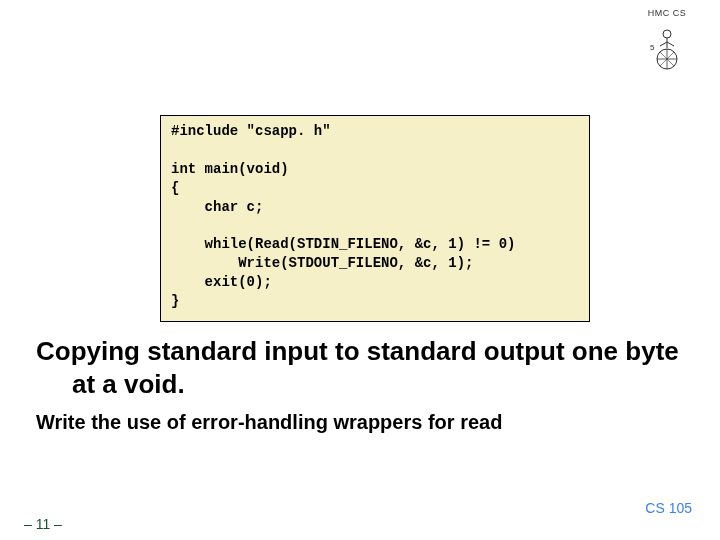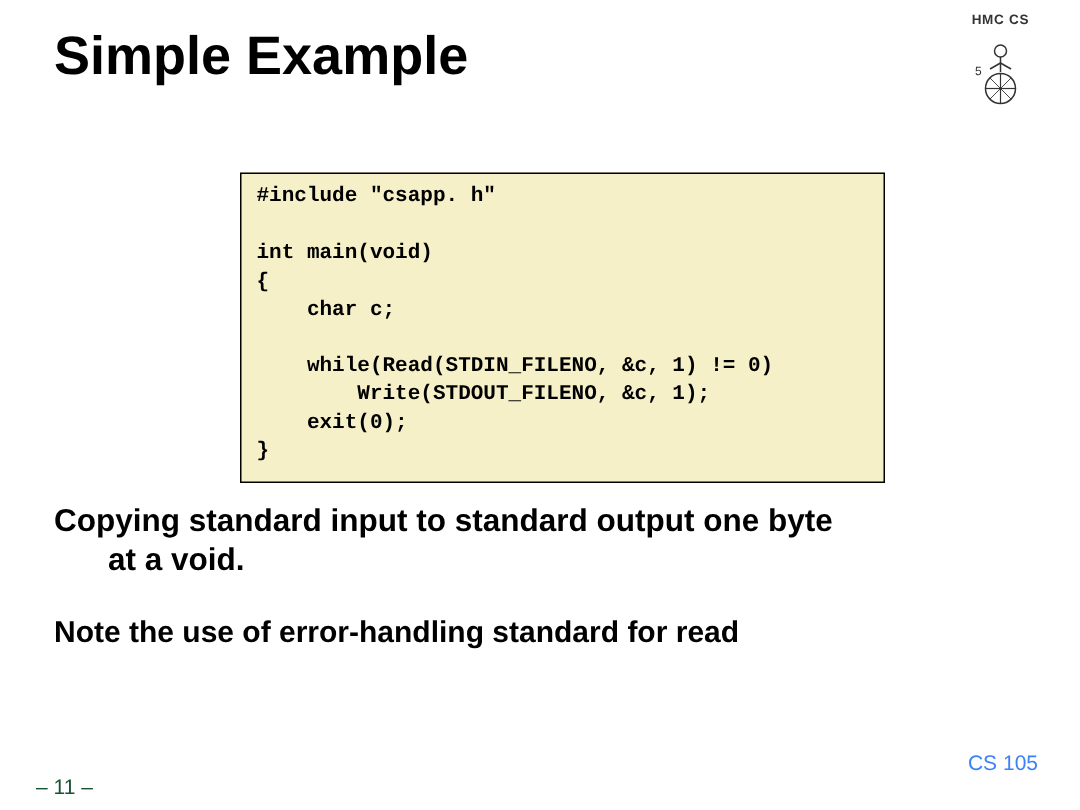--- a/index.html
+++ b/index.html
@@ -30,21 +30,21 @@
     position: absolute;
     top: 8px;
     right: 18px;
     width: 70px;
     height: 70px;
     font-size: 9px;
     color: #555;
     text-align: center;
   }
   .logo .txt {
-    font-weight: bold;
+    font-weight: normal;
     letter-spacing: 0.5px;
     color: #333;
   }
   .logo svg { display:block; margin: 2px auto 0 auto; }
   .codebox {
     position: absolute;
     top: 115px;
     left: 160px;
     width: 430px;
     background: #f5f0c8;
@@ -56,21 +56,21 @@
     font-weight: bold;
     line-height: 1.35;
     white-space: pre;
     color: #000;
   }
   .body1 {
     position: absolute;
     top: 335px;
     left: 36px;
     right: 36px;
-    font-size: 21px;
+    font-size: 26px;
     font-weight: bold;
     color: #000;
     line-height: 1.25;
   }
   .body1 .indent { display:block; padding-left: 36px; }
   .body2 {
     position: absolute;
     top: 410px;
     left: 36px;
     right: 36px;
@@ -93,21 +93,20 @@
     right: 28px;
     font-size: 14px;
     color: #3b82f6;
   }
 </style>
 </head>
 <body>
 
 <div class="slide">
 
-  <div class="title">Simple Example</div>
 
   <div class="logo">
     <span class="txt">HMC CS</span>
     <svg width="54" height="50" viewBox="0 0 54 50">
       <circle cx="27" cy="14" r="4" fill="none" stroke="#333" stroke-width="1"></circle>
       <line x1="27" y1="18" x2="27" y2="28" stroke="#333" stroke-width="1"></line>
       <line x1="27" y1="22" x2="20" y2="26" stroke="#333" stroke-width="1"></line>
       <line x1="27" y1="22" x2="34" y2="26" stroke="#333" stroke-width="1"></line>
       <circle cx="27" cy="39" r="10" fill="none" stroke="#333" stroke-width="1"></circle>
       <line x1="27" y1="29" x2="27" y2="49" stroke="#333" stroke-width="0.8"></line>
@@ -128,19 +127,19 @@
         Write(STDOUT_FILENO, &amp;c, 1);
     exit(0);
 }</div>
 
   <div class="body1">
     <span>Copying standard input to standard output one byte</span>
     <span class="indent">at a void.</span>
   </div>
 
   <div class="body2">
-    <span>Note the use of error-handling standard for read</span>
+    <span>Write the use of error-handling wrappers for read</span>
   </div>
 
   <div class="pagenum">– 11 –</div>
   <div class="course">CS 105</div>
 
 </div>
 
 </body></html>

